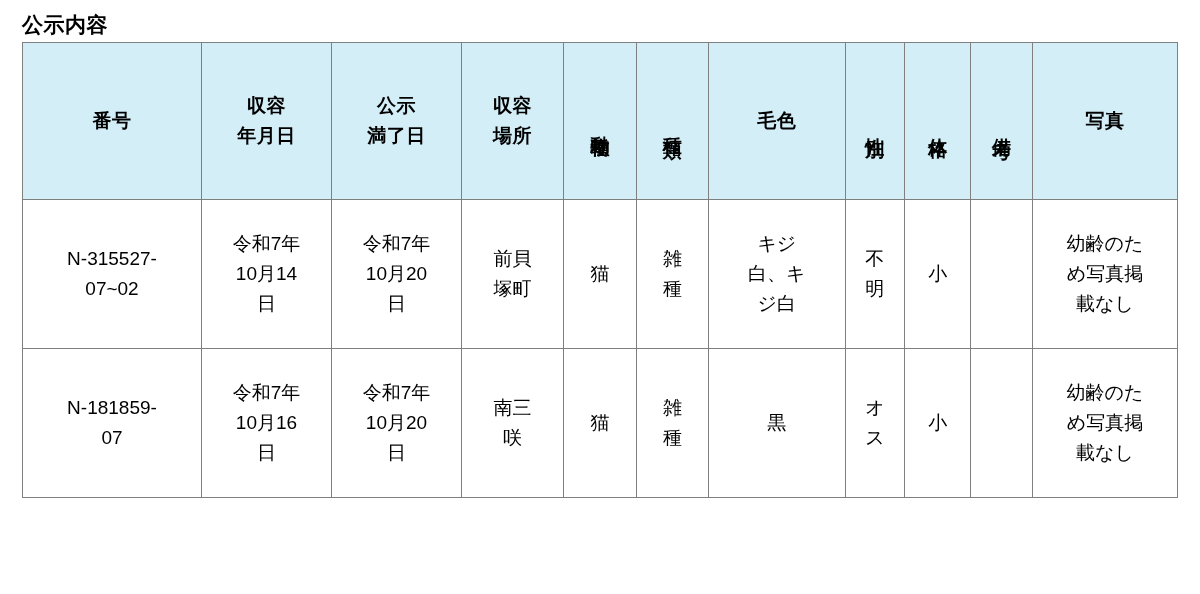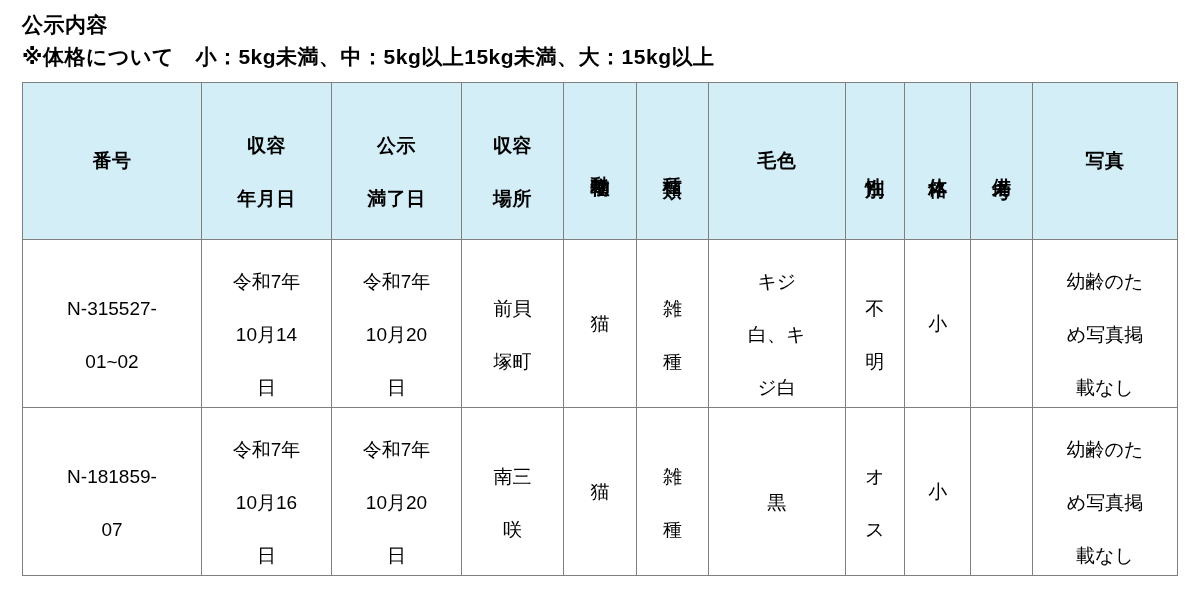--- a/index.html
+++ b/index.html
@@ -79,30 +79,28 @@
   
   .vert {
     display: inline-block;
     writing-mode: vertical-rl;
     text-orientation: upright;
     letter-spacing: 2px;
     line-height: 1.15;
   }
   .two-line {
     display: block;
-    margin-top: 23px;
   }
 </style>
 </head>
 <body>
 
 <div class="page">
 
   <div class="heading">公示内容</div>
-  <div class="subheading">※体格について　小：5kg未満、中：5kg以上15kg未満、大：15kg以上</div>
 
   <table class="notice">
     <colgroup>
       <col class="c-no">
         <col class="c-intake">
         <col class="c-expire">
         <col class="c-place">
       <col class="c-species">
         <col class="c-kind">
         <col class="c-color">
@@ -148,21 +146,21 @@
         </th>
         <th>
           <span>写真</span>
         </th>
       </tr>
     </thead>
     <tbody>
       <tr>
         <td>
           <span class="two-line">N-315527-</span>
-          <span class="two-line">01~02</span>
+          <span class="two-line">07~02</span>
         </td>
         <td>
           <span class="two-line">令和7年</span>
           <span class="two-line">10月14</span>
           <span class="two-line">日</span>
         </td>
         <td>
           <span class="two-line">令和7年</span>
           <span class="two-line">10月20</span>
           <span class="two-line">日</span>

